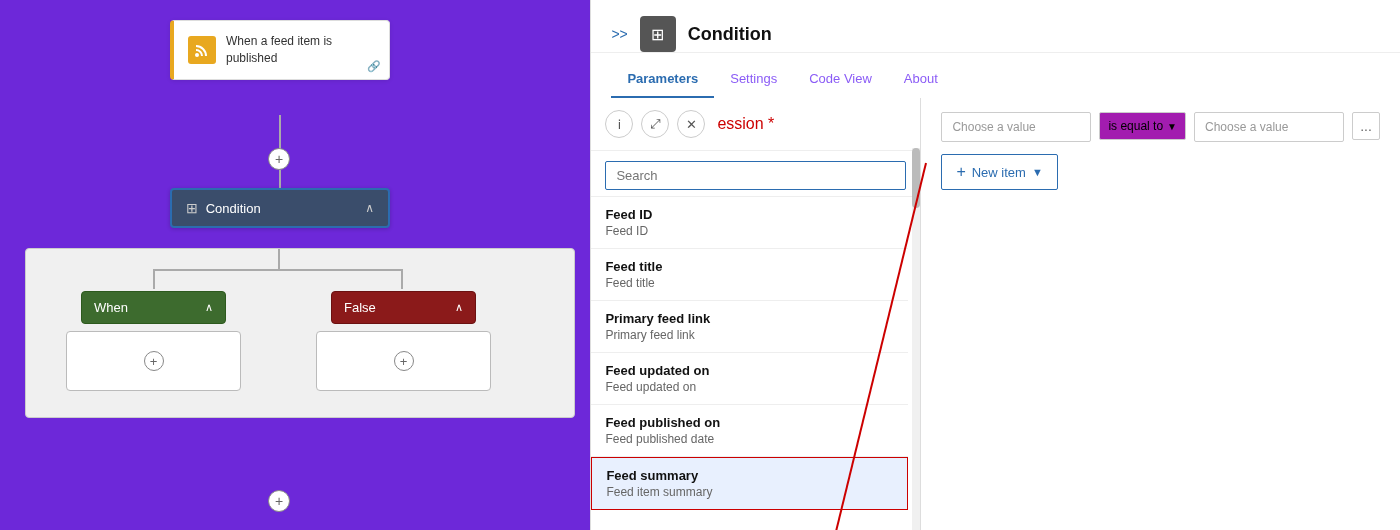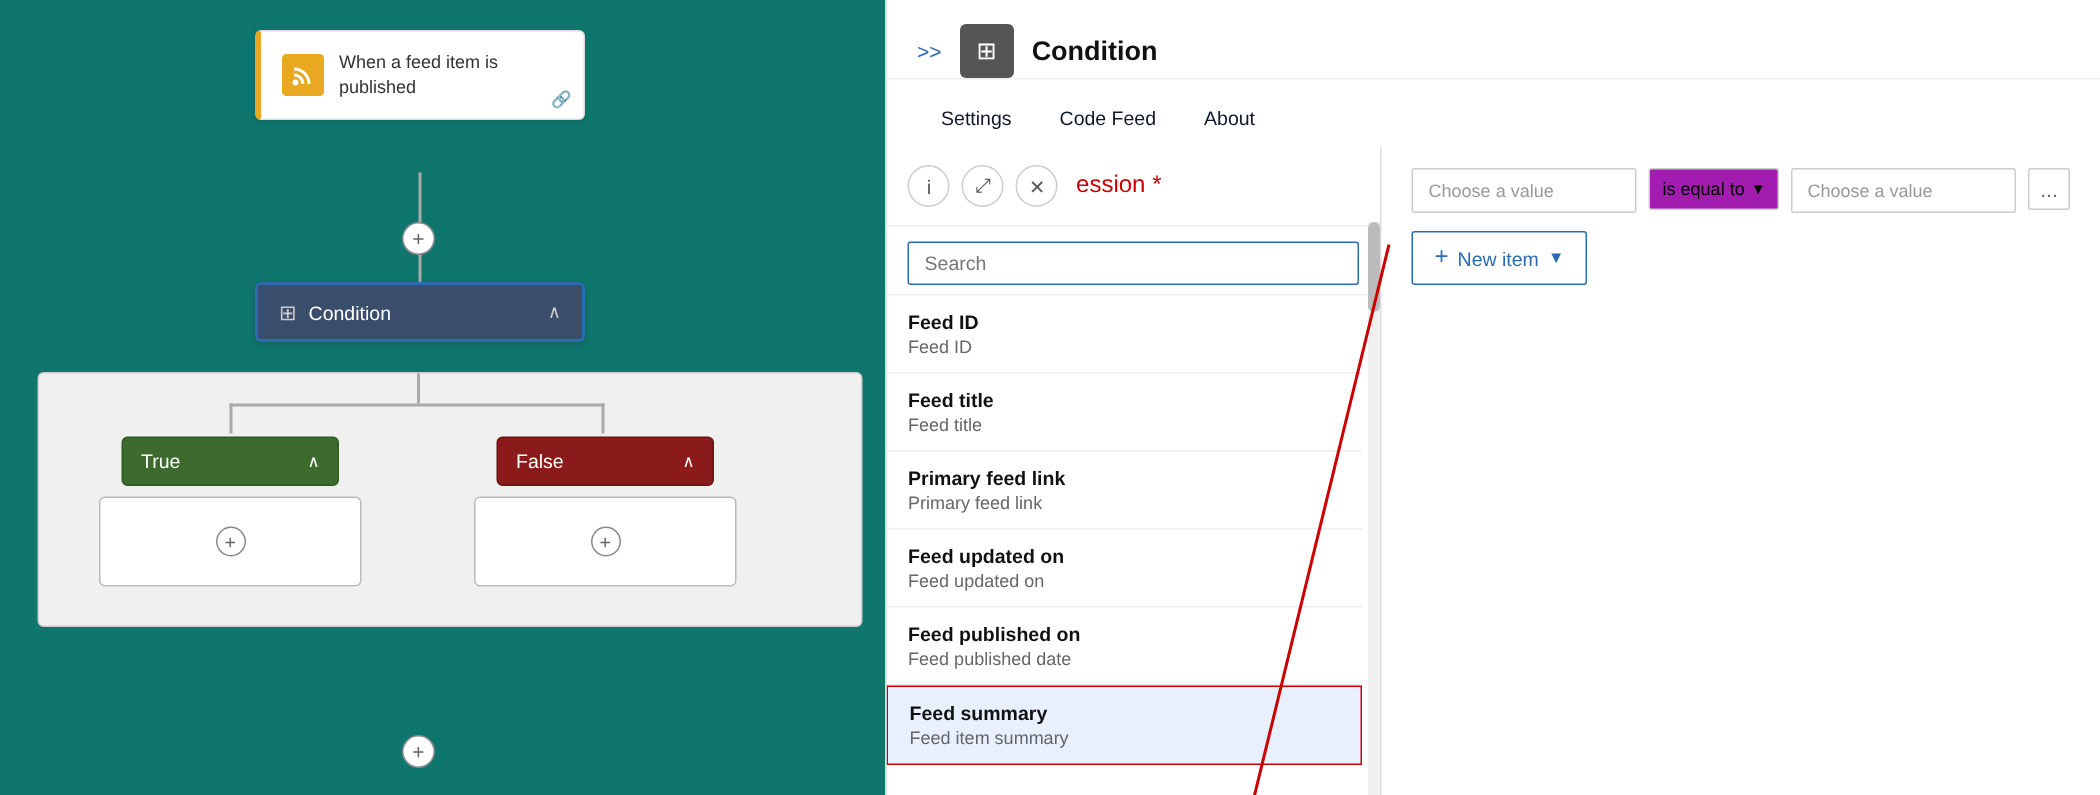--- a/index.html
+++ b/index.html
@@ -2,21 +2,21 @@
 <html><head>
   <meta charset="utf-8">
   <style>
     * { box-sizing: border-box; margin: 0; padding: 0; }
     body { font-family: 'Segoe UI', sans-serif; background: #f5f5f5; width: 1400px; height: 530px; overflow: hidden; display: flex; }
 
     
     .canvas-area {
       width: 600px;
       height: 530px;
-      background: #0f766e;
+      background: #6d28d9;
       position: relative;
       overflow: hidden;
       border-right: 1px solid #ddd;
     }
 
     
     .trigger-node {
       position: absolute;
       top: 20px;
       left: 170px;
@@ -223,21 +223,21 @@
 
     .panel-tabs {
       display: flex;
       gap: 0;
       padding: 0 20px;
       margin-top: 8px;
     }
     .tab {
       padding: 10px 16px;
       font-size: 13px;
-      color: #0f172a;
+      color: #8b5cf6;
       cursor: pointer;
       border-bottom: 2px solid transparent;
     }
     .tab.active {
       color: #2b6cb0;
       border-bottom: 2px solid #2b6cb0;
       font-weight: 600;
     }
 
     
@@ -406,21 +406,21 @@
     <div class="condition-chevron">∧</div>
   </div>
 
   <div class="branch-container">
     <div class="branch-lines"></div>
     <div class="branch-h-line"></div>
     <div class="branch-v-left"></div>
     <div class="branch-v-right"></div>
 
     <div class="true-node">
-      <span class="true-label">True</span>
+      <span class="true-label">When</span>
       <span style="font-size:11px;">∧</span>
     </div>
     <div class="false-node">
       <span class="false-label">False</span>
       <span style="font-size:11px;">∧</span>
     </div>
 
     <div class="true-box">
       <div class="plus-sm">+</div>
     </div>
@@ -435,22 +435,23 @@
 
 <div class="right-panel">
 
   <div class="panel-header">
     <div class="panel-chevrons">&gt;&gt;</div>
     <div class="panel-icon">⊞</div>
     <div class="panel-title">Condition</div>
   </div>
 
   <div class="panel-tabs">
+    <div class="tab active">Parameters</div>
     <div class="tab">Settings</div>
-    <div class="tab">Code Feed</div>
+    <div class="tab">Code View</div>
     <div class="tab">About</div>
   </div>
 
   <div class="panel-body">
 
     <div class="dropdown-area" style="position:relative;">
 
       <div class="dropdown-controls">
         <div class="ctrl-btn">ℹ</div>
         <div class="ctrl-btn">⤢</div>

